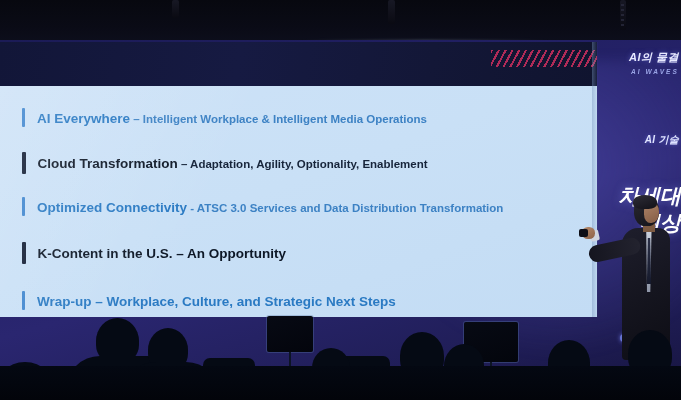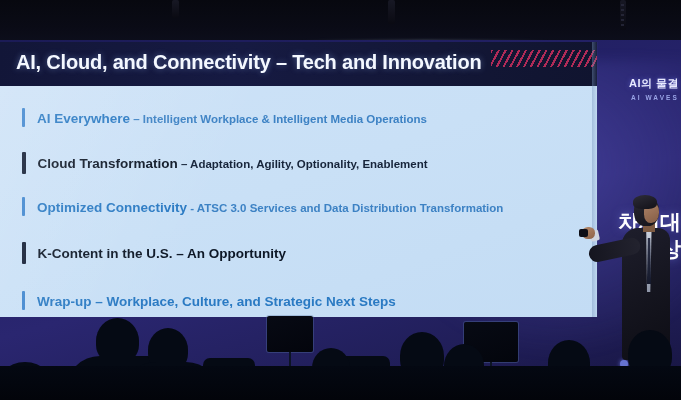--- a/index.html
+++ b/index.html
@@ -49,22 +49,23 @@
   
   .left-wedge{
     position:absolute;left:0;top:60px;width:90px;height:40px;
     background:linear-gradient(110deg,#2a36a8 0%,#1b2170 60%,rgba(20,22,70,0) 100%);
     transform:skewY(-7deg);transform-origin:left top;
     filter:blur(1px);
   }
 
   
   .brand-block{
-    position:absolute;right:0;top:58px;width:92px;height:330px;
+    position:absolute;right:0;top:32px;width:92px;height:330px;
     overflow:hidden;
+    font-style:italic;
   }
   .brand-top{
     position:absolute;right:2px;top:18px;text-align:right;width:90px;
   }
   .brand-ko-sm{
     color:#e8eaff;font-weight:700;font-size:11px;letter-spacing:.5px;
     white-space:nowrap;text-shadow:0 0 5px rgba(120,130,255,.55);
   }
   .brand-en-sm{
     color:#9aa4e6;font-weight:600;font-size:6.5px;letter-spacing:2.1px;
@@ -255,35 +256,35 @@
   <div class="backdrop"></div>
   <div class="backdrop-glow"></div>
   <div class="left-wedge"></div>
 
   <div class="brand-block">
     <div class="brand-top">
       <div class="brand-ko-sm">AI의 물결</div>
       <div class="brand-en-sm">AI WAVES</div>
     </div>
     <div class="brand-mid">
+      <div class="brand-ko-line">AI 기술</div>
     </div>
     <div class="brand-big">
       <div class="brand-ko-big">차세대</div>
       <div class="brand-ko-big">위상</div>
     </div>
     <div class="brand-logo">
       <span class="brand-logo-mark"></span>
       <span class="brand-logo-text">방송통신위원회</span>
     </div>
   </div>
 
   <div class="slide">
 
     <div class="slide-title-bar">
-      <div class="slide-title">AI, Cloud, and Connectivity – Tech and Innovation</div>
       <div class="title-hatch"></div>
     </div>
 
     <div class="slide-body">
 
       <div class="bullet-row r1 bl-blue">
         <span class="bullet-bar blue"></span>
         <span><span class="b-lead">AI Everywhere</span><span class="b-rest"> – Intelligent Workplace &amp; Intelligent Media Operations</span></span>
       </div>
 

